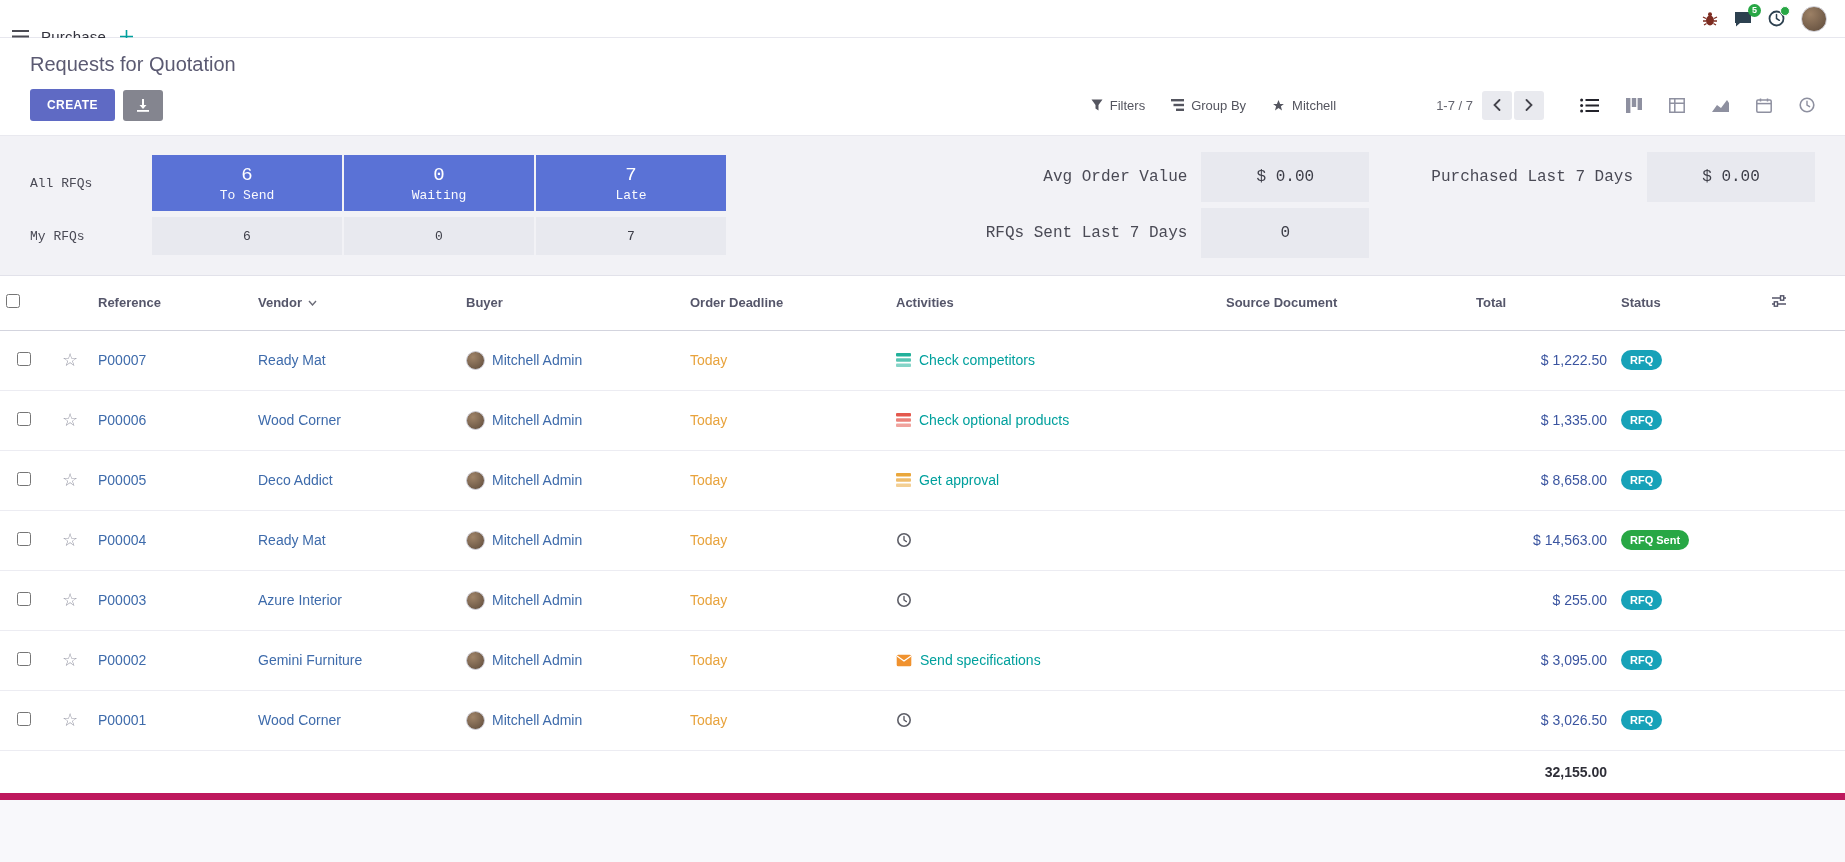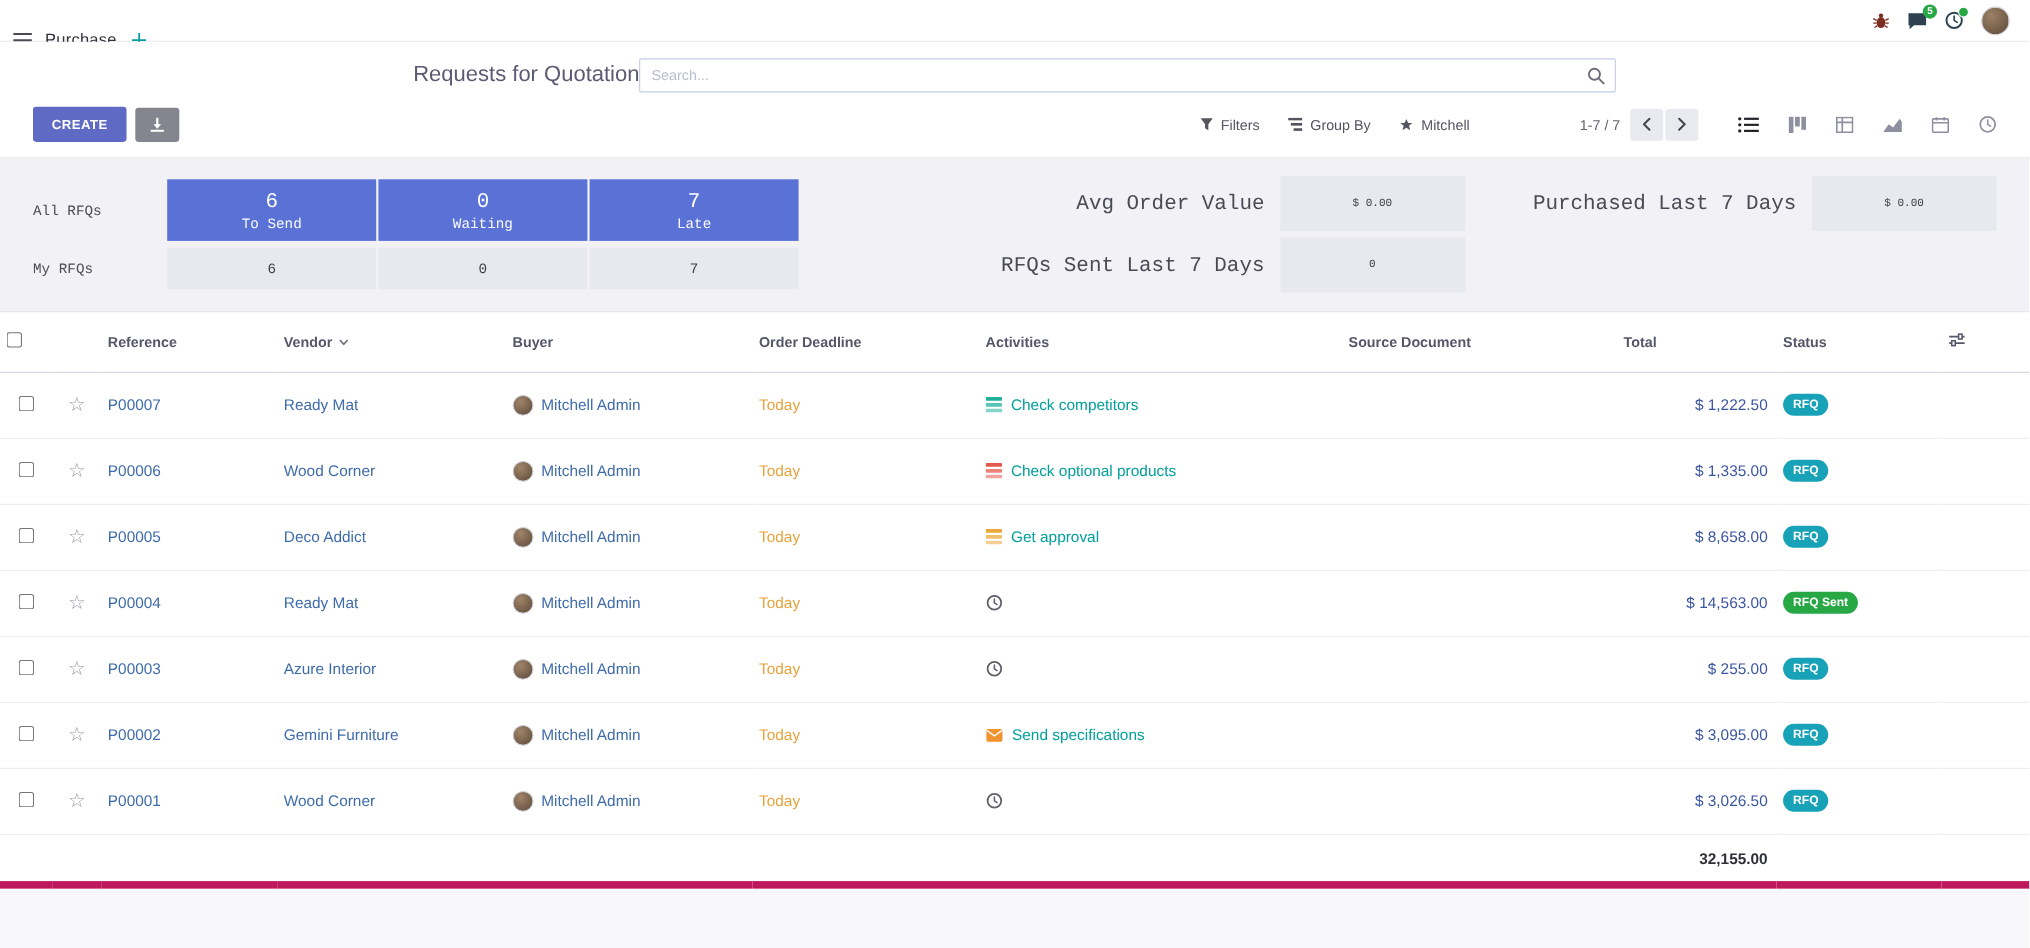--- a/index.html
+++ b/index.html
@@ -20,21 +20,21 @@
   .nav-right{margin-left:auto;display:flex;align-items:center;gap:16px;}
   .nav-icon{position:relative;display:flex;align-items:center;cursor:pointer;}
   .bug{color:#7d2c21;}
   .slate{color:#2d4150;}
   .nav-badge{position:absolute;top:-7px;right:-9px;background:#28a745;color:#fff;font-size:9px;font-weight:bold;border-radius:8px;padding:1px 4px;line-height:1.25;}
   .nav-dot{position:absolute;top:-4px;right:-5px;width:10px;height:10px;border-radius:50%;background:#28a745;border:1px solid #fff;}
   .avatar{width:26px;height:26px;border-radius:50%;background:radial-gradient(circle at 35% 30%,#9c8065,#5d4a3a);border:1px solid #d0d0d8;}
 
   
   .control-panel{padding:15px 30px 14px 30px;background:#fff;}
-  .cp-row1{display:flex;align-items:center;justify-content:center;}
+  .cp-row1{display:flex;align-items:center;justify-content:space-between;}
   .page-title{font-size:20px;color:#5b5a72;font-weight:400;}
   .search-box{width:888px;height:31px;border:1px solid #c3cbe8;border-radius:2px;display:flex;align-items:center;padding:0 9px 0 10px;background:#fff;}
   .search-input{flex:1;border:none;outline:none;font-size:13px;color:#333;font-family:inherit;background:transparent;}
   .search-input::placeholder{color:#b9bdce;}
   .search-icon{color:#6a6a78;}
   .cp-row2{display:flex;align-items:center;margin-top:13px;}
   .btn-create{background:var(--primary);color:#fff;font-size:12px;font-weight:bold;letter-spacing:.4px;border:none;border-radius:3px;padding:9px 17px;cursor:pointer;font-family:inherit;}
   .btn-download{background:#84858f;border:none;border-radius:3px;width:40px;height:31px;margin-left:8px;display:inline-flex;align-items:center;justify-content:center;color:#fff;cursor:pointer;}
   .cp-right{margin-left:auto;display:flex;align-items:center;color:#54555f;font-size:13px;}
   .cp-tool{display:flex;align-items:center;gap:7px;cursor:pointer;margin-left:26px;color:#54555f;}
@@ -50,22 +50,22 @@
   .dash-row{display:flex;align-items:center;}
   .dash-row + .dash-row{margin-top:6px;}
   .dash-row-label{width:122px;font-size:13px;color:#4a4a55;}
   .cards{display:flex;gap:2px;}
   .rfq-card{background:var(--card);color:#fff;width:190px;height:56px;display:flex;flex-direction:column;align-items:center;justify-content:center;cursor:pointer;}
   .rfq-card-value{font-size:19px;line-height:1.3;}
   .rfq-card-label{font-size:13px;opacity:.97;}
   .my-cell{background:#e8e9ef;width:190px;height:38px;display:flex;align-items:center;justify-content:center;font-size:13px;color:#3d3e48;cursor:pointer;}
   .dash-stats{display:grid;grid-template-columns:auto auto;column-gap:62px;row-gap:6px;align-items:center;}
   .stat{display:flex;align-items:center;justify-content:flex-end;}
-  .stat-label{font-size:19px;color:#4a4a55;text-align:center;white-space:nowrap;}
-  .stat-value{width:168px;height:50px;background:#e8e9ef;margin-left:14px;display:flex;align-items:center;justify-content:center;font-size:10px;color:#3d3e48;}
+  .stat-label{font-size:16px;color:#4a4a55;text-align:center;white-space:nowrap;}
+  .stat-value{width:168px;height:50px;background:#e8e9ef;margin-left:14px;display:flex;align-items:center;justify-content:center;font-size:16px;color:#3d3e48;}
 
   
   .table-wrap{background:#fff;}
   .rfq-table{width:100%;border-collapse:collapse;table-layout:fixed;}
   .rfq-table th{font-size:13px;font-weight:bold;color:#55566a;text-align:left;height:54px;border-bottom:1px solid #d3d4de;padding:0 6px;vertical-align:middle;}
   .rfq-table td{height:60px;border-bottom:1px solid #ececf2;padding:0 6px;vertical-align:middle;font-size:14px;color:#4c4c5c;}
   .c-check,.hc-check{text-align:center;}
   .c-star,.hc-star{text-align:center;}
   .hc-total,.c-total{text-align:right;padding-right:8px !important;}
   .hc-extra{text-align:right;padding-right:26px !important;color:#5f6070;}
@@ -122,29 +122,20 @@
         </svg>
       <span class="nav-dot"></span>
     </span>
     <span class="avatar"></span>
   </div>
 </div>
 
 <div class="control-panel">
   <div class="cp-row1">
     <div class="page-title">Requests for Quotation</div>
-    <div class="search-box">
-      <input class="search-input" type="text" placeholder="Search..." style="">
-      <span class="search-icon">
-        <svg width="16" height="16" viewBox="0 0 16 16">
-            <circle cx="6.5" cy="6.5" r="5" fill="none" stroke="currentColor" stroke-width="1.7"></circle>
-            <path d="M10.5 10.5L15 15" stroke="currentColor" stroke-width="1.7" stroke-linecap="round"></path>
-          </svg>
-      </span>
-    </div>
   </div>
   <div class="cp-row2">
     <button class="btn-create">CREATE</button>
     <button class="btn-download">
       <svg width="14" height="14" viewBox="0 0 14 14" fill="currentColor">
           <path d="M6 1h2v6h2.5L7 11 3.5 7H6z"></path>
           <rect x="1" y="12" width="12" height="1.8"></rect>
         </svg>
     </button>
     <div class="cp-right">

